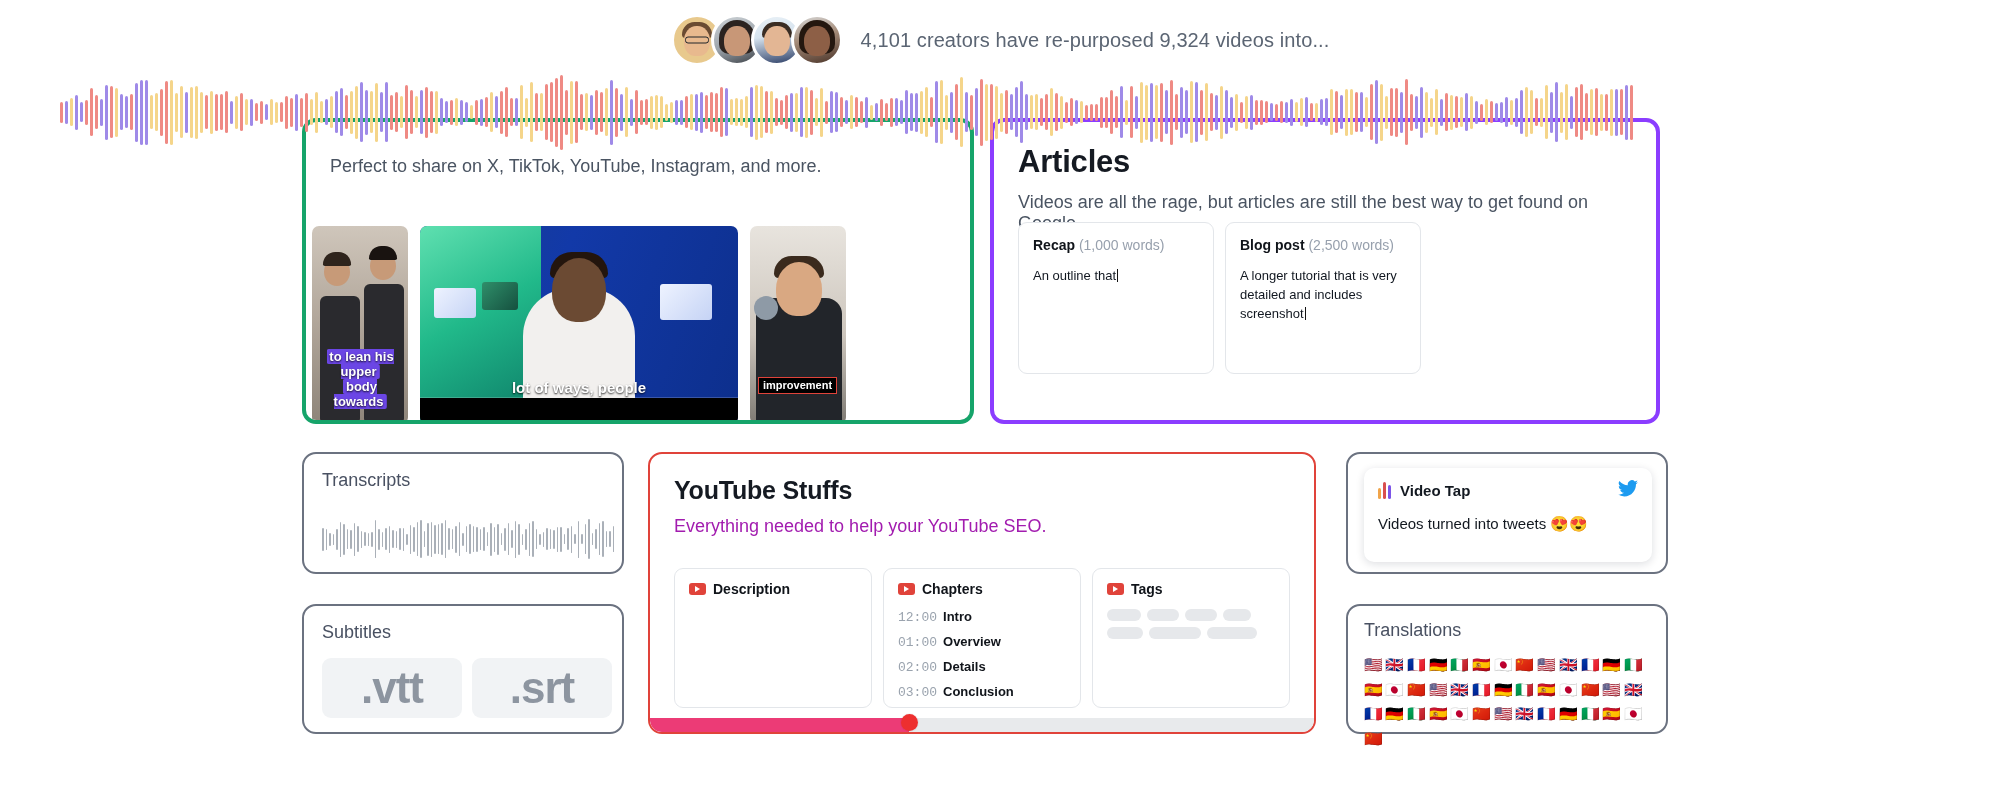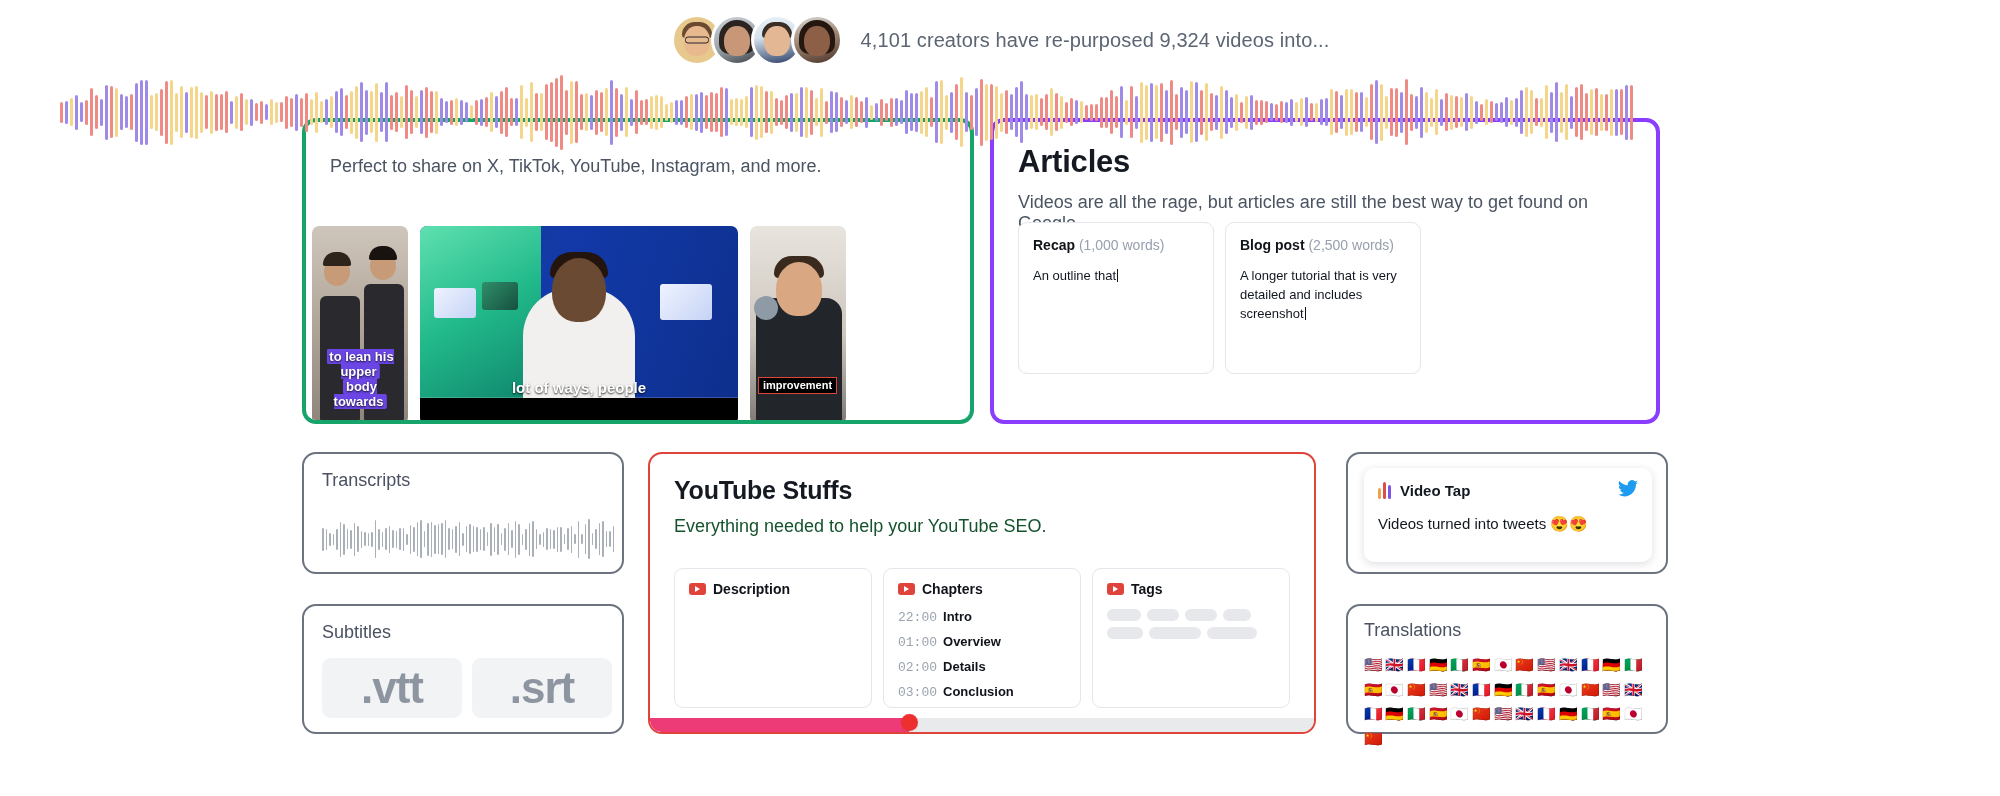--- a/index.html
+++ b/index.html
@@ -154,21 +154,21 @@
     display:flex; align-items:center; justify-content:center;
     font-size: 44px; font-weight: 700; color:#8d95a0; letter-spacing:-1px;
   }
 
   
   #yt {
     left: 648px; top: 452px; width: 668px; height: 282px;
     border: 2px solid #e0433a; padding: 22px 24px 0 24px; overflow:hidden;
   }
   #yt .card-title { font-size: 25px; }
-  #yt .card-sub { font-size: 18px; margin-top: 11px; color:#14532d; }
+  #yt .card-sub { font-size: 18px; margin-top: 11px; color:#a21caf; }
   .yt-row { position:absolute; left:24px; top:114px; display:flex; gap: 11px; }
   .yt-box { width: 198px; height: 140px; border:1.5px solid #e3e6ea; border-radius:9px;
             background:#fff; padding: 12px 14px; }
   .yt-h { display:flex; align-items:center; gap:7px; font-size:14px; font-weight:700; color:#10141a; margin-bottom: 12px; }
   .yt-ic { width:17px; height:12px; background:#e0433a; border-radius:3px; position:relative; flex:0 0 auto; }
   .yt-ic::after { content:""; position:absolute; left:6px; top:3px;
     border-left:5px solid #fff; border-top:3px solid transparent; border-bottom:3px solid transparent; }
   .yt-body { font-size: 13px; line-height: 1.5; color:#111720; }
   .ch-row { font-size: 13px; margin-bottom: 9px; color:#10141a; font-weight:700; }
   .ch-row .t { font-family:"Liberation Mono", monospace; color:#9aa3ae; font-weight:400; margin-right:6px; }
@@ -720,21 +720,21 @@
             <span class="yt-ic"></span>
             <span>Description</span>
           </div>
       </div>
 
       <div class="yt-box">
         <div class="yt-h">
             <span class="yt-ic"></span>
             <span>Chapters</span>
           </div>
-        <div class="ch-row"><span class="t">22:00</span><span>Intro</span></div>
+        <div class="ch-row"><span class="t">12:00</span><span>Intro</span></div>
         <div class="ch-row"><span class="t">01:00</span><span>Overview</span></div>
         <div class="ch-row"><span class="t">02:00</span><span>Details</span></div>
         <div class="ch-row"><span class="t">03:00</span><span>Conclusion</span></div>
       </div>
 
       <div class="yt-box">
         <div class="yt-h">
             <span class="yt-ic"></span>
             <span>Tags</span>
           </div>

